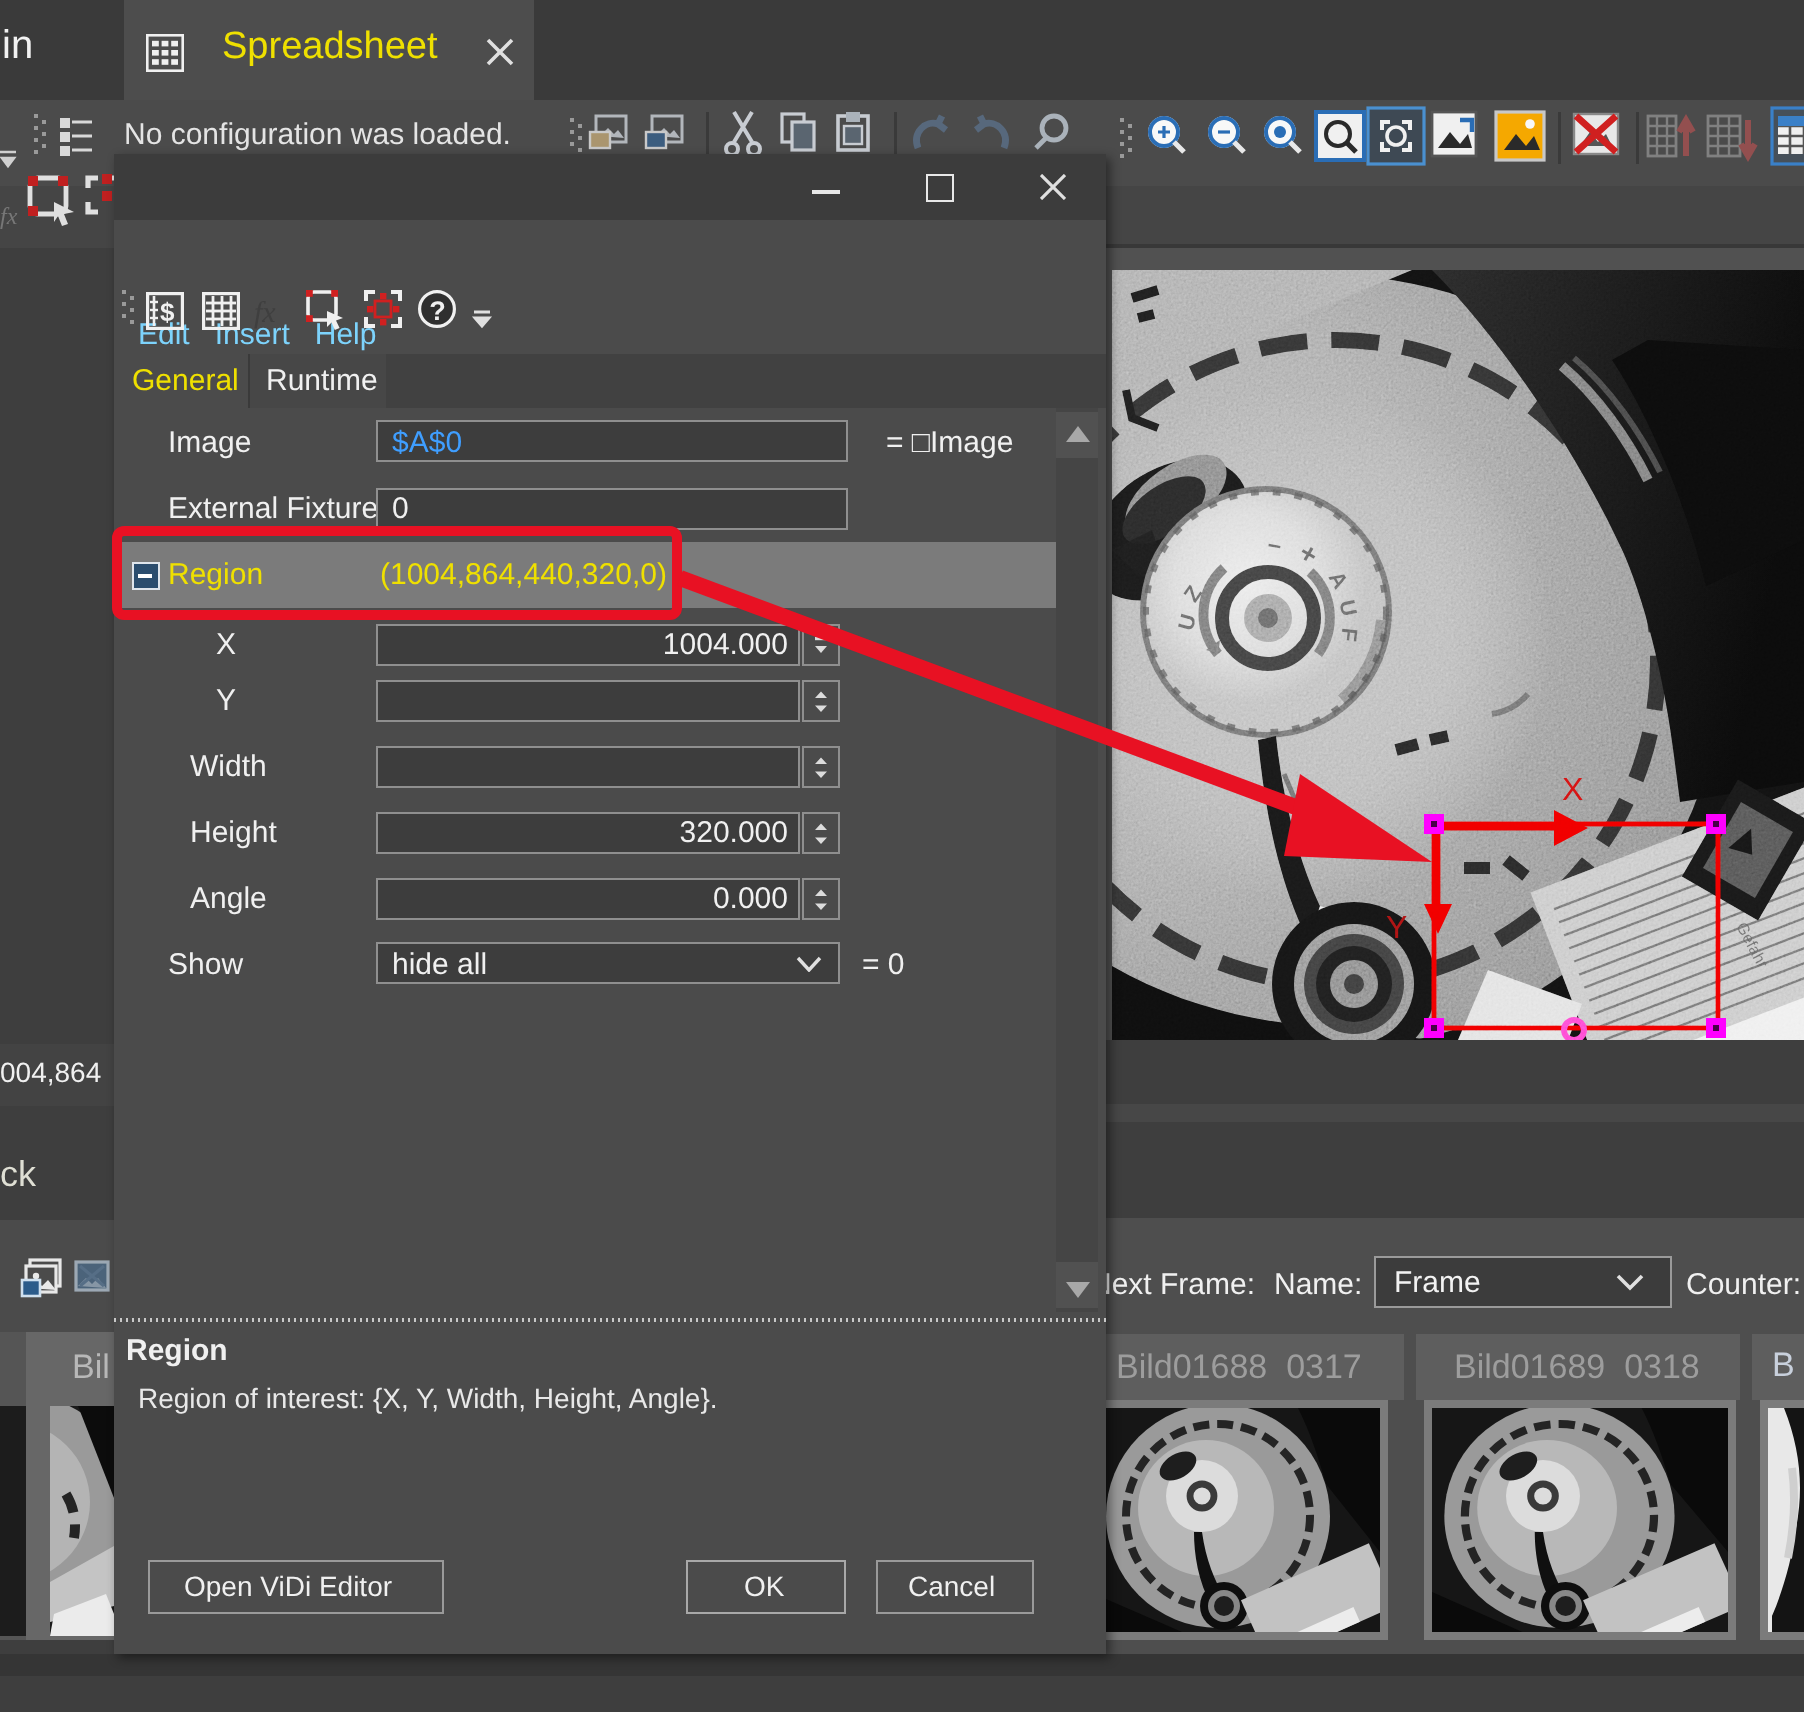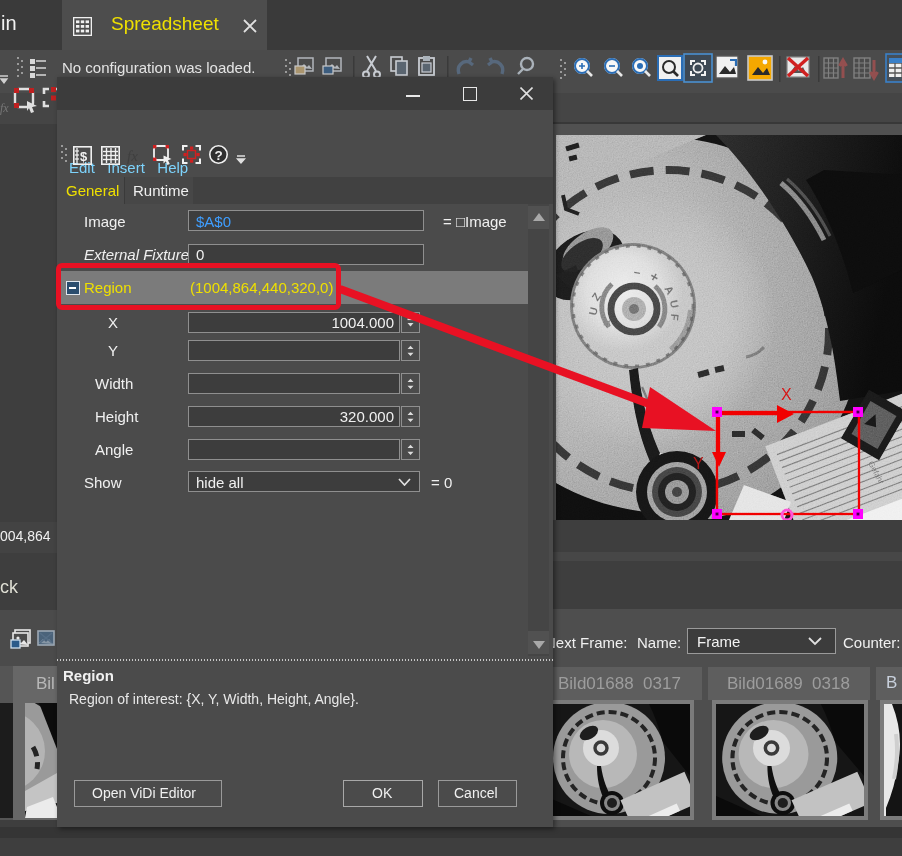--- a/index.html
+++ b/index.html
@@ -364,21 +364,21 @@
 <div class="abs" style="left:528px;top:631px;width:21px;height:23px;background:#515151;"></div>
 <svg class="abs" style="left:533px;top:641px;" width="12" height="8" viewBox="0 0 12 8">
       <path d="M0 0 L6 8 L12 0 Z" fill="#a8a8a8"></path>
     </svg>
 
 <div class="abs txt" style="left:84px;top:213px;font-size:15px;">Image</div>
 <div class="abs" style="left:188px;top:210px;width:236px;height:21px;background:#3d3d3d;border:1px solid #8f8f8f;box-sizing:border-box;"></div>
 <div class="abs txt" style="left:196px;top:213px;font-size:15px;color:#3f9eff;">$A$0</div>
 <div class="abs txt" style="left:443px;top:213px;font-size:15px;">= □Image</div>
 
-<div class="abs txt" style="left:84px;top:246px;font-size:15px;font-style:italic;">External Fixture</div>
+<div class="abs txt" style="left:84px;top:246px;font-size:15px;">External Fixture</div>
 <div class="abs" style="left:188px;top:244px;width:236px;height:21px;background:#3d3d3d;border:1px solid #8f8f8f;box-sizing:border-box;"></div>
 <div class="abs txt" style="left:196px;top:246px;font-size:15px;">0</div>
 
 <div class="abs" style="left:57px;top:271px;width:471px;height:33px;background:#7b7b7b;"></div>
 <div class="abs" style="left:66px;top:281px;width:12px;height:12px;background:#2b4d6e;border:1px solid #dfe5ec;box-sizing:content-box;"></div>
 <div class="abs" style="left:69px;top:286.5px;width:7px;height:2px;background:#fff;"></div>
 <div class="abs txt" style="left:84px;top:279px;font-size:15px;color:#efe000;">Region</div>
 <div class="abs txt" style="left:190px;top:279px;font-size:15px;color:#efe000;">(1004,864,440,320,0)</div>
 
 <div class="abs txt" style="left:108px;top:314px;font-size:15px;">X</div>
@@ -407,20 +407,21 @@
 <div class="abs txt" style="left:95px;top:408px;font-size:15px;">Height</div>
 <div class="abs" style="left:188px;top:406px;width:212px;height:21px;background:#3d3d3d;border:1px solid #8f8f8f;box-sizing:border-box;"></div>
 <div class="abs txt" style="left:0;top:408px;width:394px;text-align:right;font-size:15px;">320.000</div>
 <div class="abs" style="left:401px;top:406px;width:19px;height:21px;background:#4b4b4b;border:1px solid #8f8f8f;box-sizing:border-box;"></div>
 <svg class="abs" style="left:405px;top:410px;" width="11" height="14" viewBox="0 0 11 14">
       <path d="M2.5 5 L5.5 1.8 L8.5 5 Z M2.5 8.8 L5.5 12 L8.5 8.8 Z" fill="#dcdcdc"></path>
     </svg>
 
 <div class="abs txt" style="left:95px;top:441px;font-size:15px;">Angle</div>
 <div class="abs" style="left:188px;top:439px;width:212px;height:21px;background:#3d3d3d;border:1px solid #8f8f8f;box-sizing:border-box;"></div>
+<div class="abs txt" style="left:0;top:441px;width:394px;text-align:right;font-size:15px;">0.000</div>
 <div class="abs" style="left:401px;top:439px;width:19px;height:21px;background:#4b4b4b;border:1px solid #8f8f8f;box-sizing:border-box;"></div>
 <svg class="abs" style="left:405px;top:443px;" width="11" height="14" viewBox="0 0 11 14">
       <path d="M2.5 5 L5.5 1.8 L8.5 5 Z M2.5 8.8 L5.5 12 L8.5 8.8 Z" fill="#dcdcdc"></path>
     </svg>
 
 <div class="abs txt" style="left:84px;top:474px;font-size:15px;">Show</div>
 <div class="abs" style="left:188px;top:471px;width:232px;height:21px;background:#3d3d3d;border:1px solid #8f8f8f;box-sizing:border-box;"></div>
 <div class="abs txt" style="left:196px;top:474px;font-size:15px;">hide all</div>
 <svg class="abs" style="left:398px;top:478px;" width="13" height="8" viewBox="0 0 13 8">
       <path d="M1 1 L6.5 7 L12 1" fill="none" stroke="#e0e0e0" stroke-width="1.7"></path>

